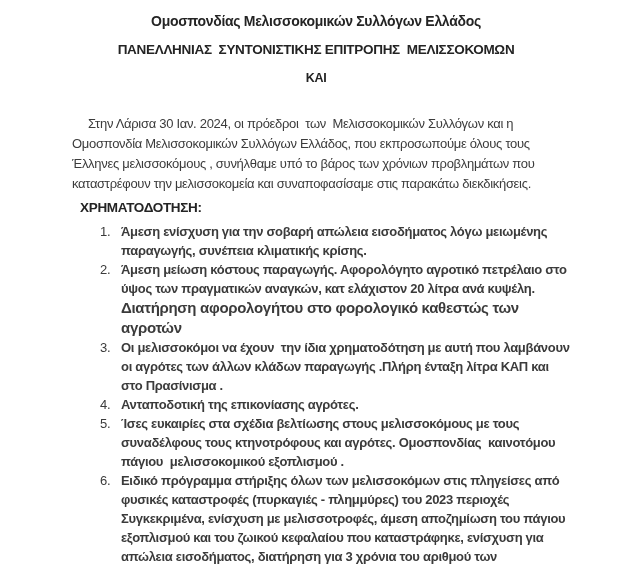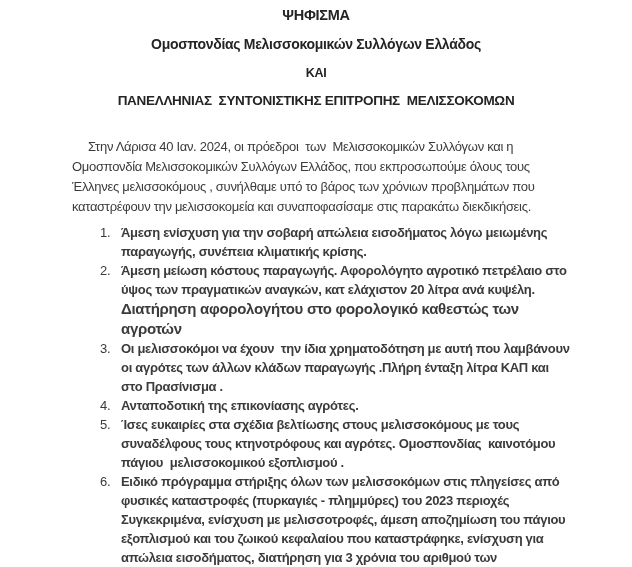--- a/index.html
+++ b/index.html
@@ -63,30 +63,30 @@
   .large-phrase {
     font-size: 15px;
     line-height: 19px;
   }
 </style>
 </head>
 <body>
 
 <div class="page">
 
-  <div class="heading title">ΨΗΦΙΣΜΑ</div>
 
   <div class="heading sub1">Ομοσπονδίας Μελισσοκομικών Συλλόγων Ελλάδος</div>
 
+  <div class="heading sub2">ΠΑΝΕΛΛΗΝΙΑΣ  ΣΥΝΤΟΝΙΣΤΙΚΗΣ ΕΠΙΤΡΟΠΗΣ  ΜΕΛΙΣΣΟΚΟΜΩΝ</div>
+
   <div class="heading kai">ΚΑΙ</div>
 
-  <div class="heading sub2">ΠΑΝΕΛΛΗΝΙΑΣ  ΣΥΝΤΟΝΙΣΤΙΚΗΣ ΕΠΙΤΡΟΠΗΣ  ΜΕΛΙΣΣΟΚΟΜΩΝ</div>
+  <div class="intro">Στην Λάρισα 30 Ιαν. 2024, οι πρόεδροι  των  Μελισσοκομικών Συλλόγων και η Ομοσπονδία Μελισσοκομικών Συλλόγων Ελλάδος, που εκπροσωπούμε όλους τους Έλληνες μελισσοκόμους , συνήλθαμε υπό το βάρος των χρόνιων προβλημάτων που καταστρέφουν την μελισσοκομεία και συναποφασίσαμε στις παρακάτω διεκδικήσεις.</div>
 
-  <div class="intro">Στην Λάρισα 40 Ιαν. 2024, οι πρόεδροι  των  Μελισσοκομικών Συλλόγων και η Ομοσπονδία Μελισσοκομικών Συλλόγων Ελλάδος, που εκπροσωπούμε όλους τους Έλληνες μελισσοκόμους , συνήλθαμε υπό το βάρος των χρόνιων προβλημάτων που καταστρέφουν την μελισσοκομεία και συναποφασίσαμε στις παρακάτω διεκδικήσεις.</div>
-
+  <div class="section-heading">ΧΡΗΜΑΤΟΔΟΤΗΣΗ:</div>
 
   <div class="demand-list">
 
     <div class="demand-item">
       <span class="item-num">1.</span>
       <span class="item-text">Άμεση ενίσχυση για την σοβαρή απώλεια εισοδήματος λόγω μειωμένης παραγωγής, συνέπεια κλιματικής κρίσης.</span>
     </div>
 
     <div class="demand-item">
       <span class="item-num">2.</span>

